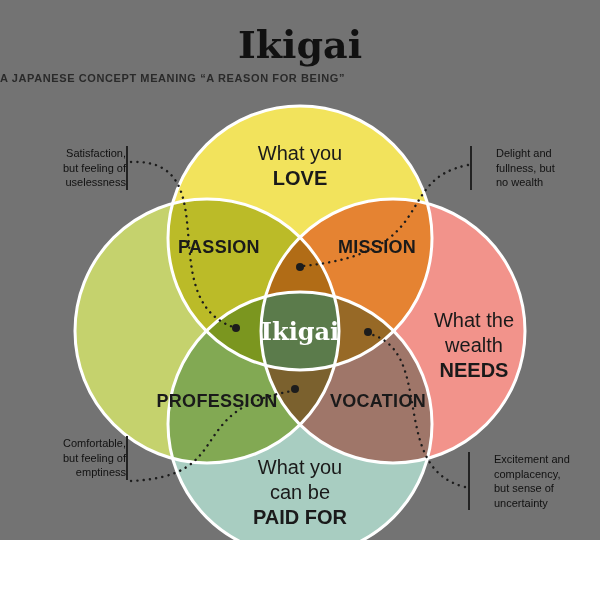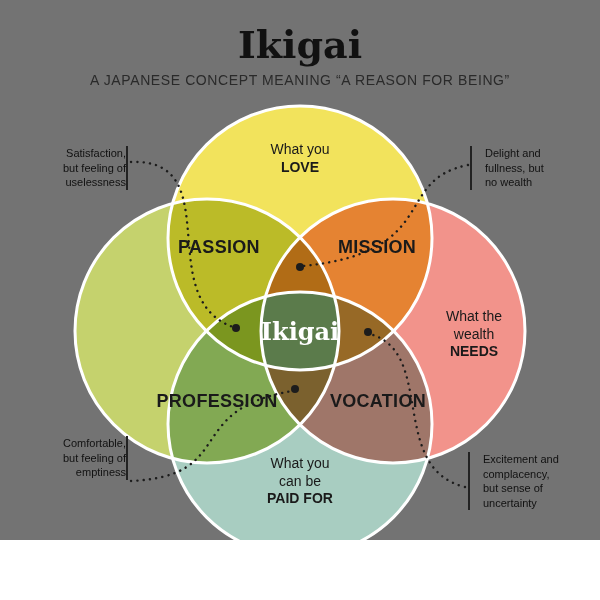--- a/index.html
+++ b/index.html
@@ -12,46 +12,46 @@
   .blend-group circle{mix-blend-mode:multiply;}
   .ring{fill:none;stroke:#ffffff;stroke-width:3;}
   .conn{fill:none;stroke:#1c1c1c;stroke-width:2.4;stroke-dasharray:0.1 6.2;stroke-linecap:round;}
   .conn-dot{fill:#1c1c1c;}
 
   .title{
     position:absolute;top:22px;left:0;width:600px;text-align:center;
     font-family:"DejaVu Serif",serif;font-weight:bold;font-size:38px;color:#111;
   }
   .subtitle{
-    position:absolute;top:72px;left:0;width:600px;text-align:center;
-    font-size:14px;font-weight:normal;letter-spacing:0.6px;color:#2a2a2a;
+    position:absolute;top:72px;left:0;width:600px;
+    font-size:11px;font-weight:bold;letter-spacing:0.6px;color:#2a2a2a;
   }
 
-  .lbl{position:absolute;text-align:center;transform:translateX(-50%);font-size:14px;line-height:1.25;white-space:nowrap;}
+  .lbl{position:absolute;text-align:center;transform:translateX(-50%);font-size:20px;line-height:1.25;white-space:nowrap;}
   .lbl span{display:block;}
   .lbl .b{font-weight:bold;}
   .xlbl{position:absolute;transform:translateX(-50%);font-size:18px;font-weight:bold;letter-spacing:0.3px;white-space:nowrap;}
 
   .lbl-love{left:300px;top:141px;}
   .lbl-goodat{left:127px;top:316px;}
   .lbl-needs{left:474px;top:308px;}
   .lbl-paidfor{left:300px;top:455px;}
   .xlbl-passion{left:219px;top:237px;}
   .xlbl-mission{left:377px;top:237px;}
   .xlbl-profession{left:217px;top:391px;}
   .xlbl-vocation{left:378px;top:391px;}
   .lbl-ikigai{
     position:absolute;left:300px;top:331px;transform:translate(-50%,-50%);
     font-family:"DejaVu Serif",serif;font-weight:bold;font-size:24px;color:#ffffff;white-space:nowrap;
   }
 
   .ann{position:absolute;font-size:11px;line-height:1.32;color:#111;}
   .ann span{display:block;}
   .ann-right-bar{border-right:2px solid #222;text-align:right;}
-  .ann-left-bar{border-left:2px solid #222;padding-left:13px;text-align:left;}
+  .ann-left-bar{border-left:2px solid #222;padding-left:24px;text-align:left;}
   .ann-tl{left:36px;top:146px;width:90px;}
   .ann-tr{left:470px;top:146px;width:92px;}
   .ann-bl{left:34px;top:436px;width:92px;}
   .ann-br{left:468px;top:452px;width:98px;}
 </style>
 </head>
 <body>
 
 <div id="stage">
 

